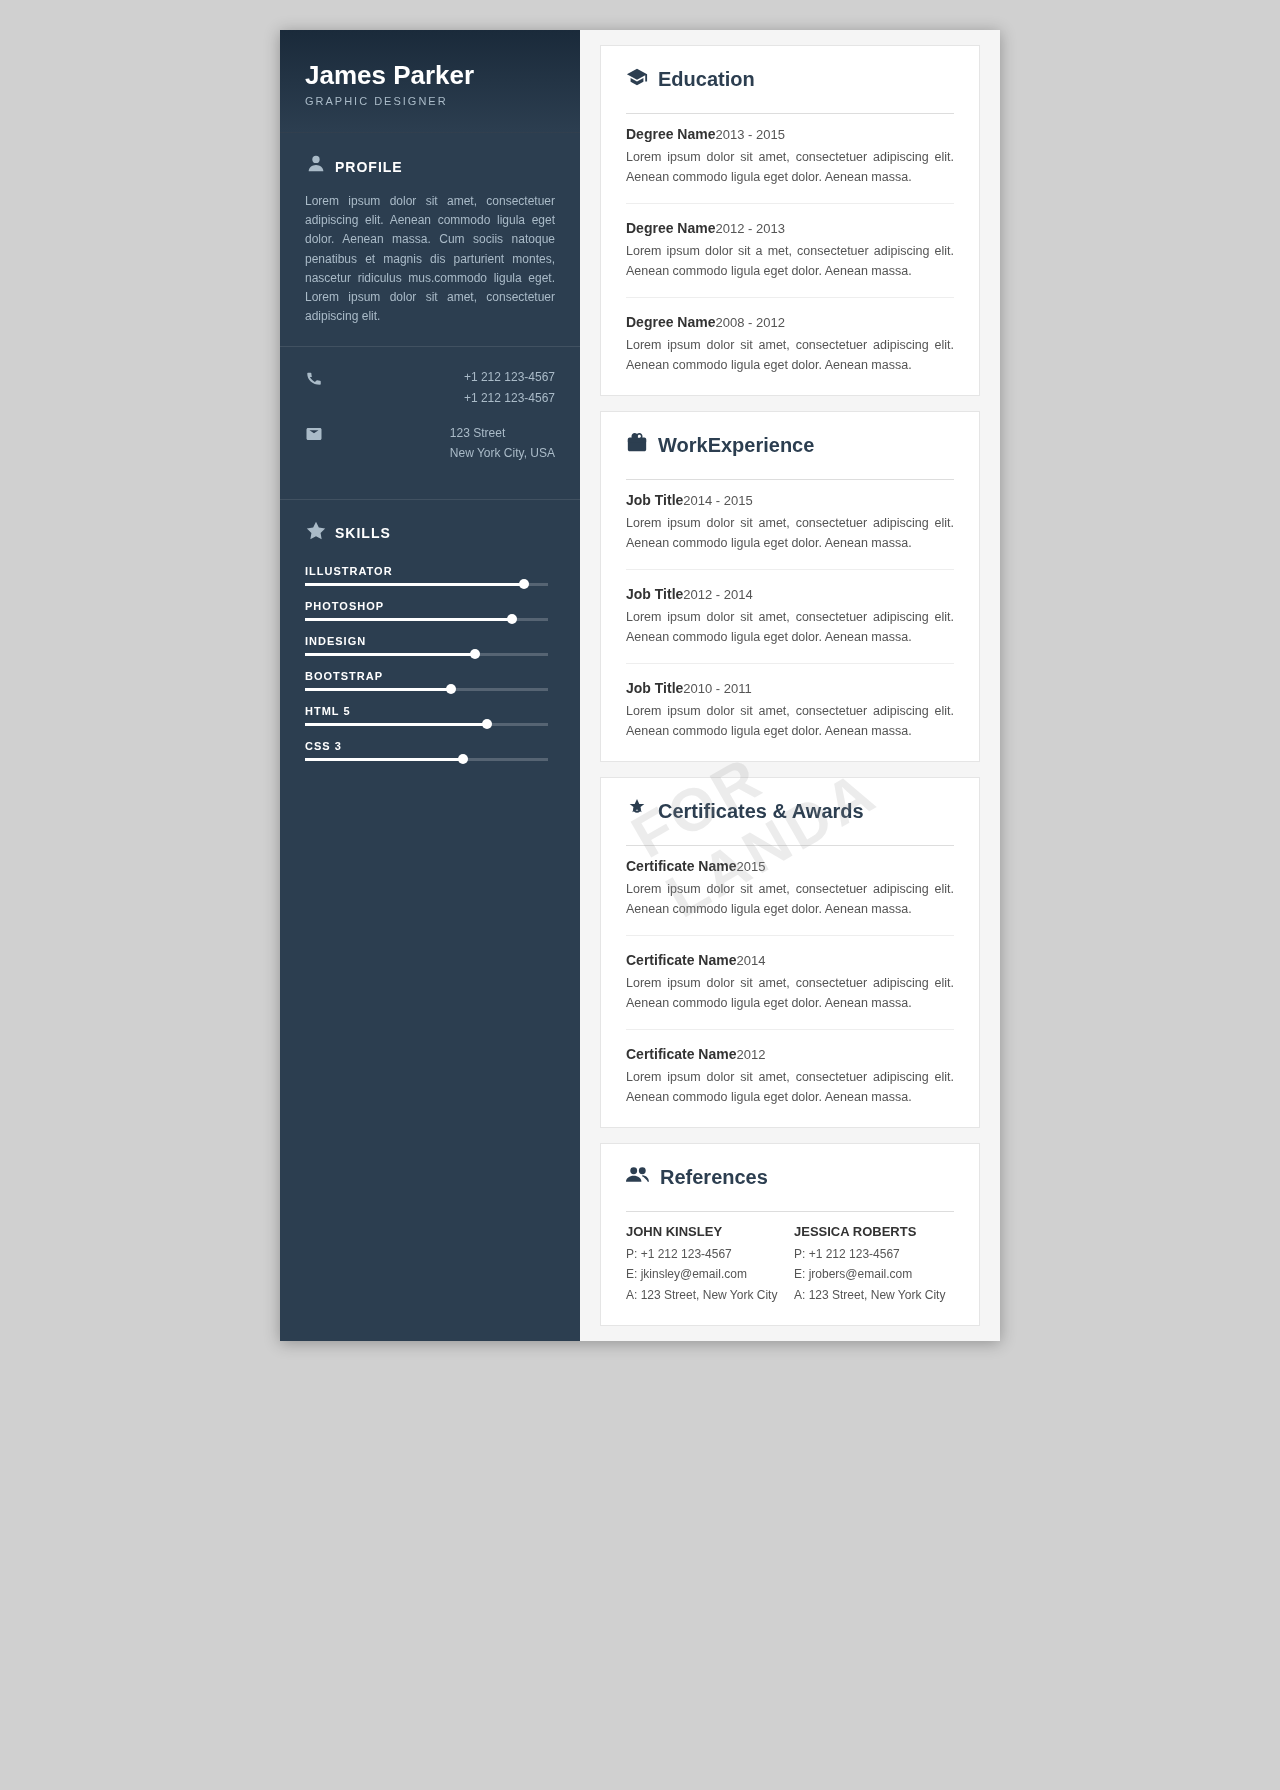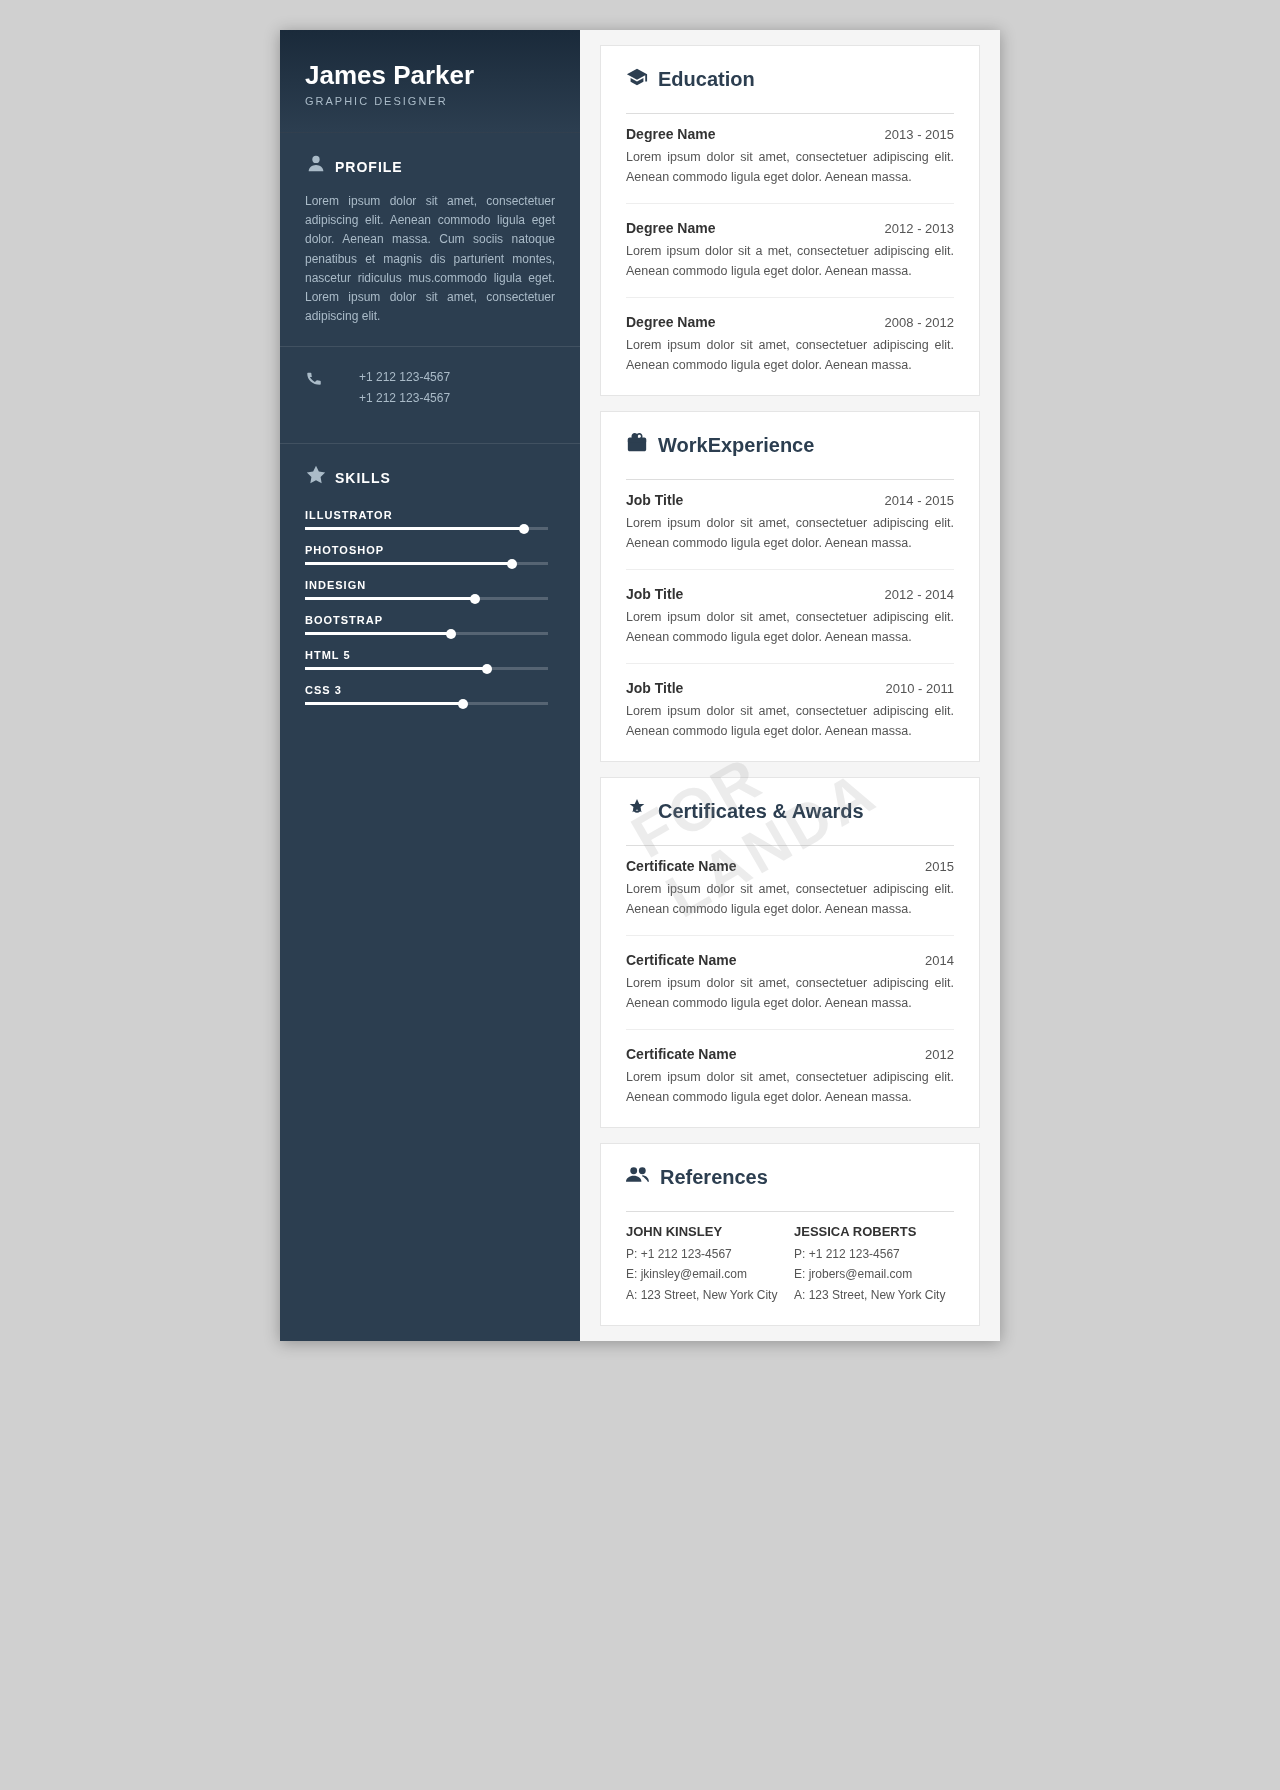--- a/index.html
+++ b/index.html
@@ -70,20 +70,21 @@
       font-size: 12px;
       color: #aabbc8;
       line-height: 1.6;
       text-align: justify;
     }
     .contact-item {
       display: flex;
       align-items: flex-start;
       margin-bottom: 15px;
       gap: 24px;
+      justify-content: space-between;
     }
     .contact-icon {
       width: 30px;
       font-size: 16px;
       color: #aabbc8;
       flex-shrink: 0;
       margin-top: 2px;
     }
     .contact-text {
       font-size: 12px;
@@ -162,21 +163,21 @@
       padding-bottom: 16px;
       border-bottom: 1px solid #eee;
     }
     .entry:last-child {
       margin-bottom: 0;
       padding-bottom: 0;
       border-bottom: none;
     }
     .entry-header {
       display: flex;
-      justify-content: space-between;
+      justify-content: flex-start;
       align-items: baseline;
       margin-bottom: 5px;
     }
     .entry-title {
       font-size: 14px;
       font-weight: bold;
       color: #333;
     }
     .entry-date {
       font-size: 13px;
@@ -252,20 +253,31 @@
           <div class="contact-icon">
             <svg width="18" height="18" viewBox="0 0 24 24" fill="#aabbc8">
               <path d="M6.6 10.8c1.4 2.8 3.8 5.1 6.6 6.6l2.2-2.2c.3-.3.7-.4 1-.2 1.1.4 2.3.6 3.6.6.6 0 1 .4 1 1V20c0 .6-.4 1-1 1C9.6 21 3 14.4 3 6c0-.6.4-1 1-1h3.5c.6 0 1 .4 1 1 0 1.3.2 2.5.6 3.6.1.3 0 .7-.2 1L6.6 10.8z"></path>
             </svg>
           </div>
           <div class="contact-text">
             <span>+1 212 123-4567</span><br>
             <span>+1 212 123-4567</span>
           </div>
         </div>
+        <div class="contact-item">
+          <div class="contact-icon">
+            <svg width="18" height="18" viewBox="0 0 24 24" fill="#aabbc8">
+              <path d="M20 4H4c-1.1 0-2 .9-2 2v12c0 1.1.9 2 2 2h16c1.1 0 2-.9 2-2V6c0-1.1-.9-2-2-2zm-2 3l-6 4-6-4h12z"></path>
+            </svg>
+          </div>
+          <div class="contact-text">
+            <span>123 Street</span><br>
+            <span>New York City, USA</span>
+          </div>
+        </div>
       </div>
 
       <div class="skills-section">
         <div class="skills-header">
           <div class="sidebar-section-icon">
             <svg width="22" height="22" viewBox="0 0 24 24" fill="#aabbc8">
               <path d="M12 2l3.09 6.26L22 9.27l-5 4.87 1.18 6.88L12 17.77l-6.18 3.25L7 14.14 2 9.27l6.91-1.01L12 2z"></path>
             </svg>
           </div>
           <div class="sidebar-section-title">SKILLS</div>

